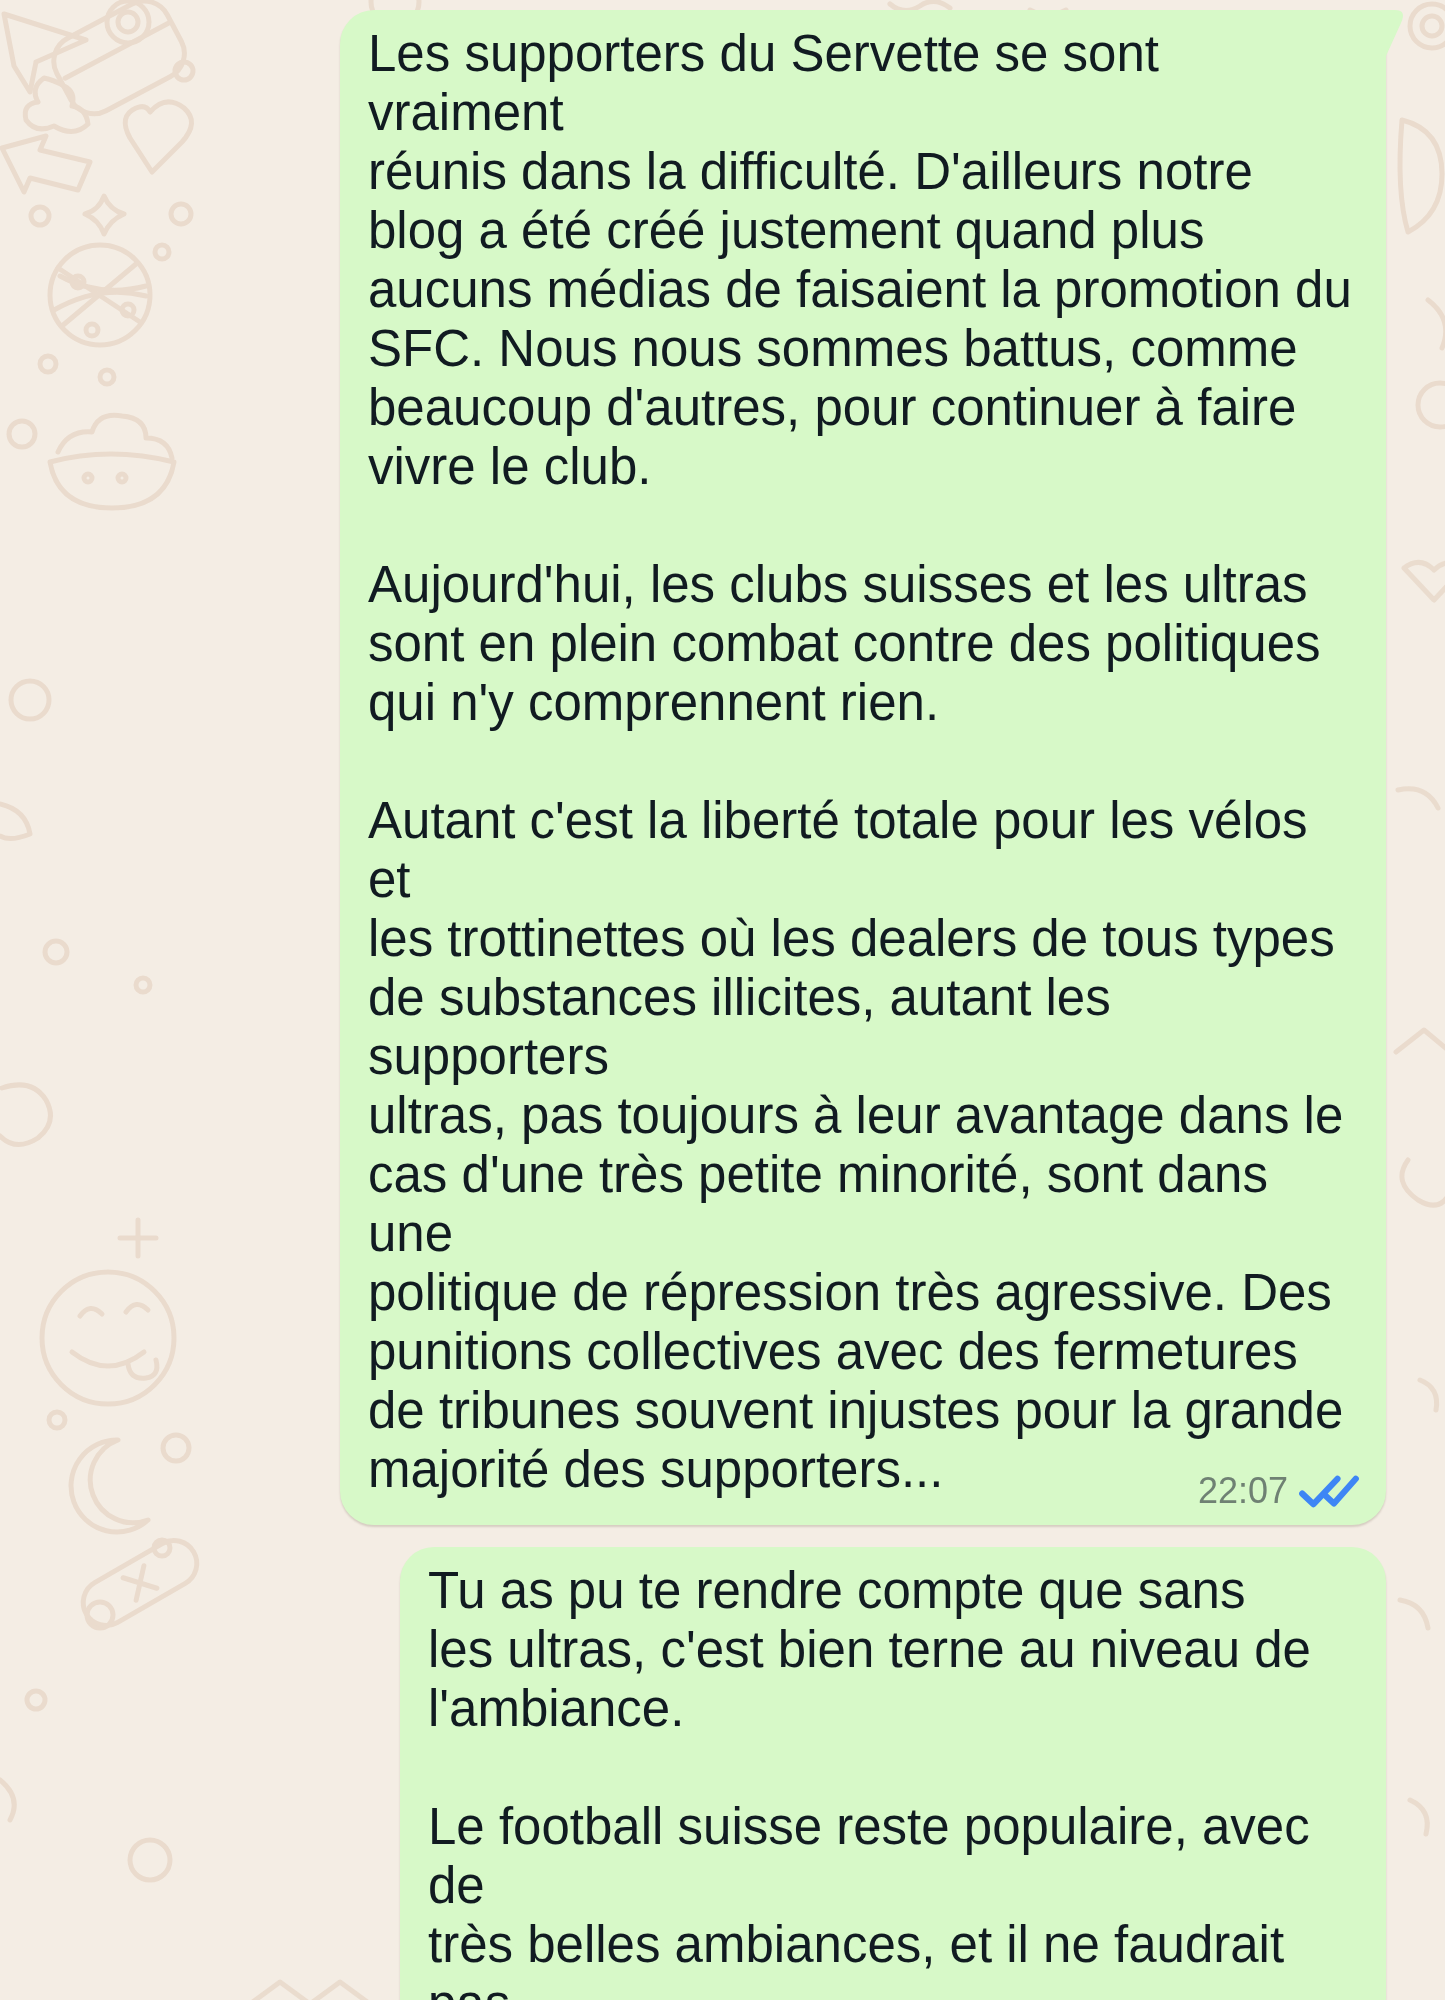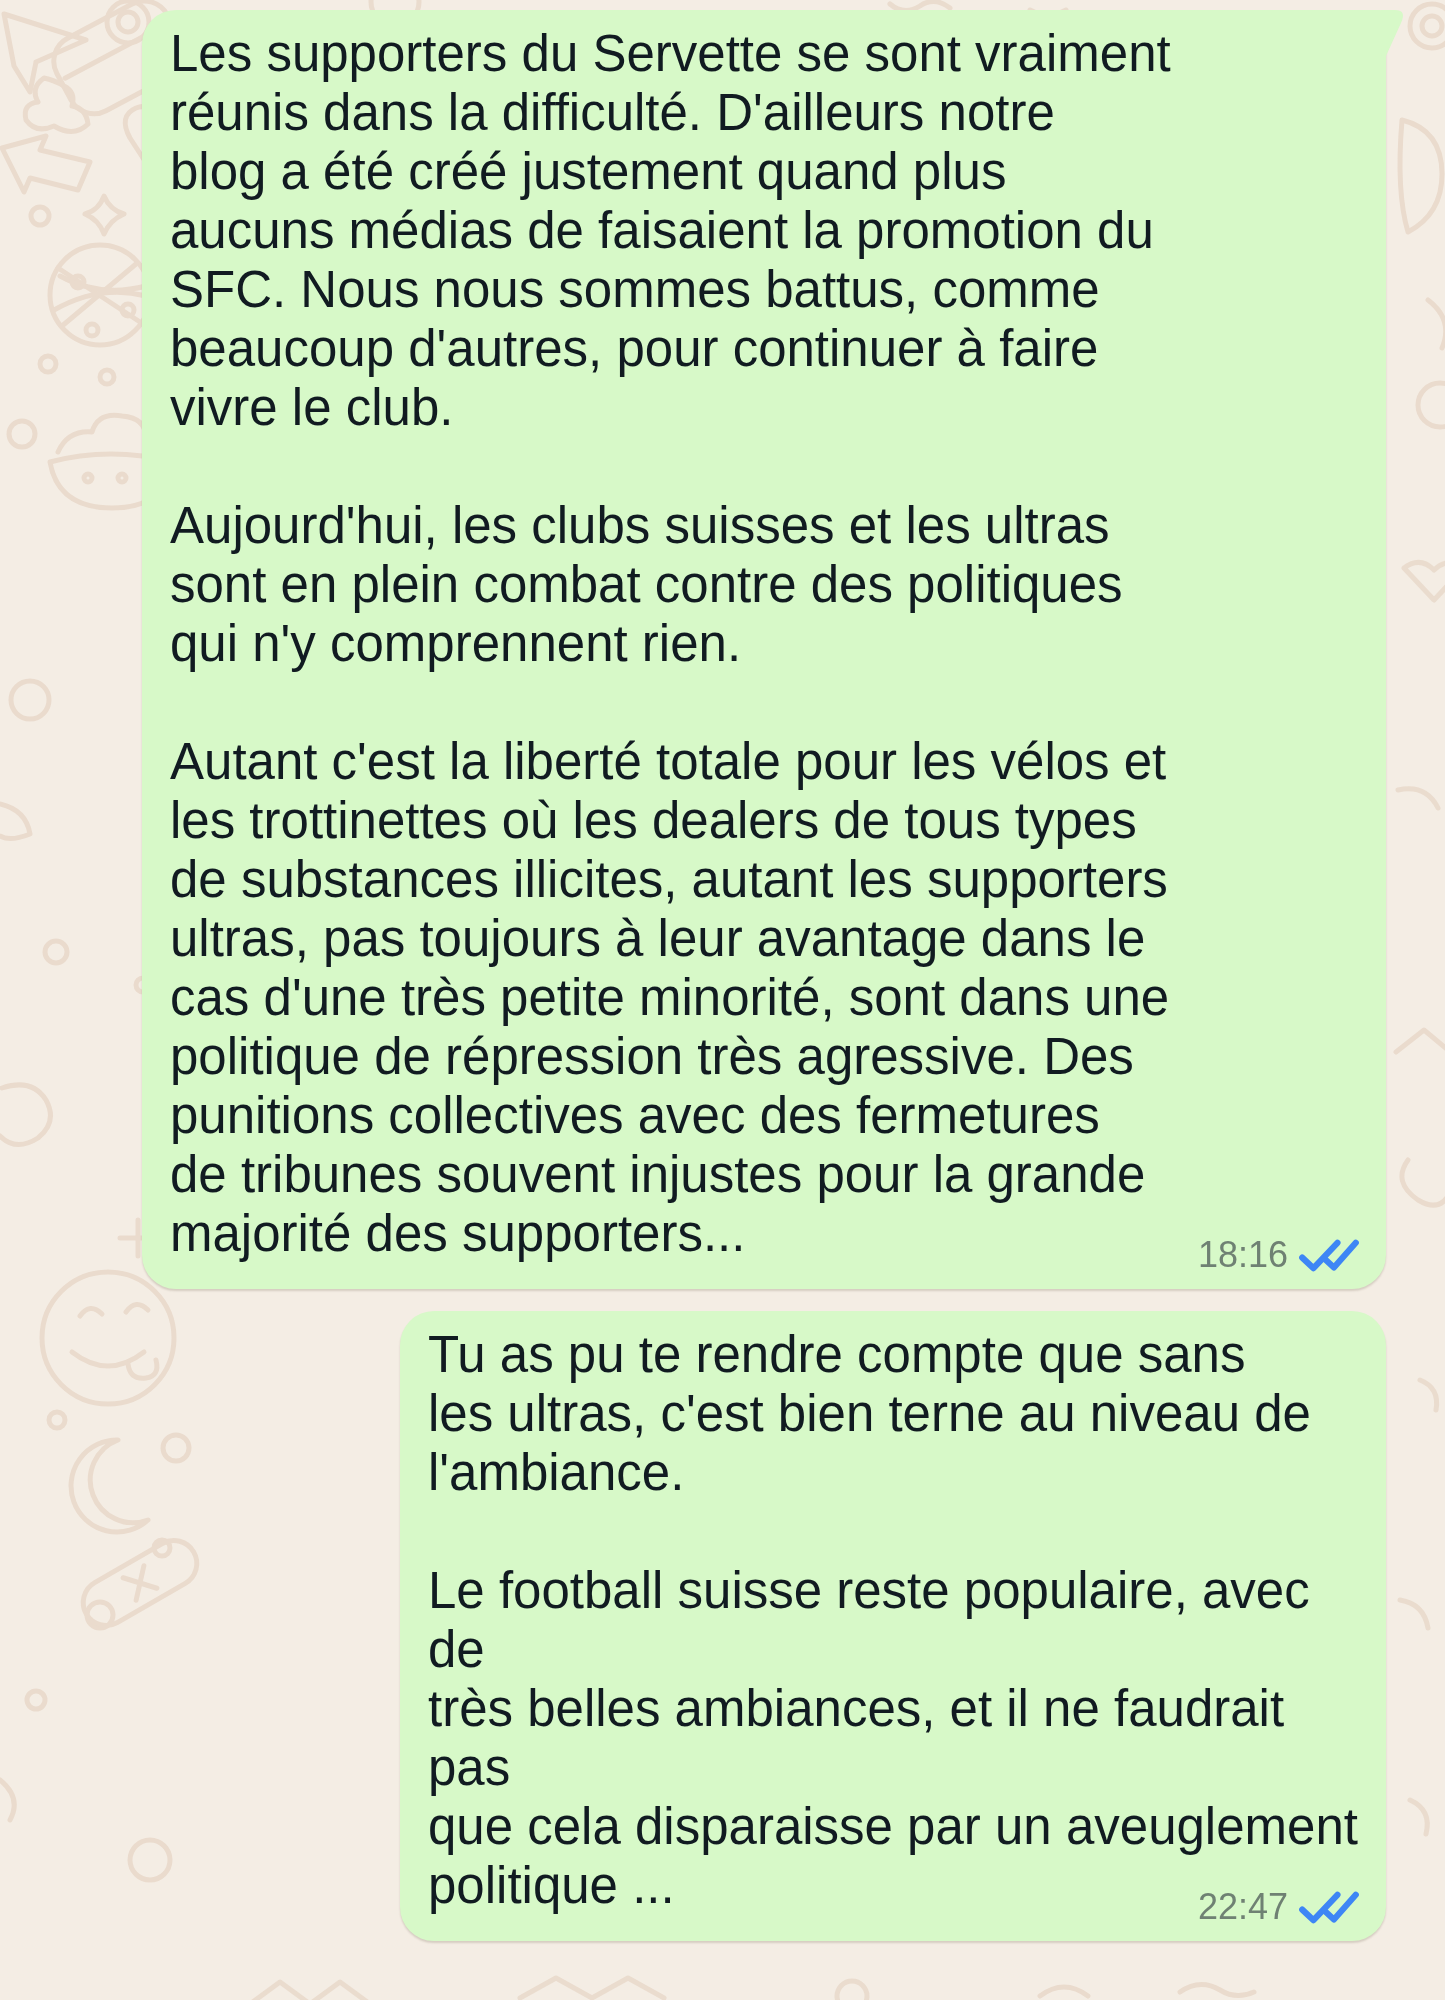--- a/index.html
+++ b/index.html
@@ -33,21 +33,21 @@
   }
   .bubble {
     position: relative;
     background: #d7f9c8;
     border-radius: 34px;
     padding: 14px 28px 26px 28px;
     box-shadow: 0 2px 2px rgba(80, 60, 40, 0.18);
     box-sizing: border-box;
   }
   .bubble.first {
-    width: 1244px;
+    width: 1046px;
     border-top-right-radius: 6px;
   }
   .bubble.second {
     width: 986px;
   }
   .msg-text {
     white-space: pre-wrap;
     font-size: 51px;
     line-height: 59px;
     color: #111b21;
@@ -186,21 +186,21 @@
 Autant c'est la liberté totale pour les vélos et
 les trottinettes où les dealers de tous types
 de substances illicites, autant les supporters
 ultras, pas toujours à leur avantage dans le
 cas d'une très petite minorité, sont dans une
 politique de répression très agressive. Des
 punitions collectives avec des fermetures
 de tribunes souvent injustes pour la grande
 majorité des supporters...</div>
       <div class="meta">
-        <span class="time">18:16</span>
+        <span class="time">22:07</span>
         <svg class="ticks" width="62" height="37" viewBox="0 0 44 26" aria-hidden="true">
           <g fill="none" stroke="#3e86f5" stroke-width="4.4" stroke-linecap="round" stroke-linejoin="round">
             <path d="M3 14.5 L11 22 L28 4"></path>
             <path d="M19 15.5 L25.5 21.5 L41 4"></path>
           </g>
         </svg>
       </div>
     </div>
 
     <div class="bubble second">

